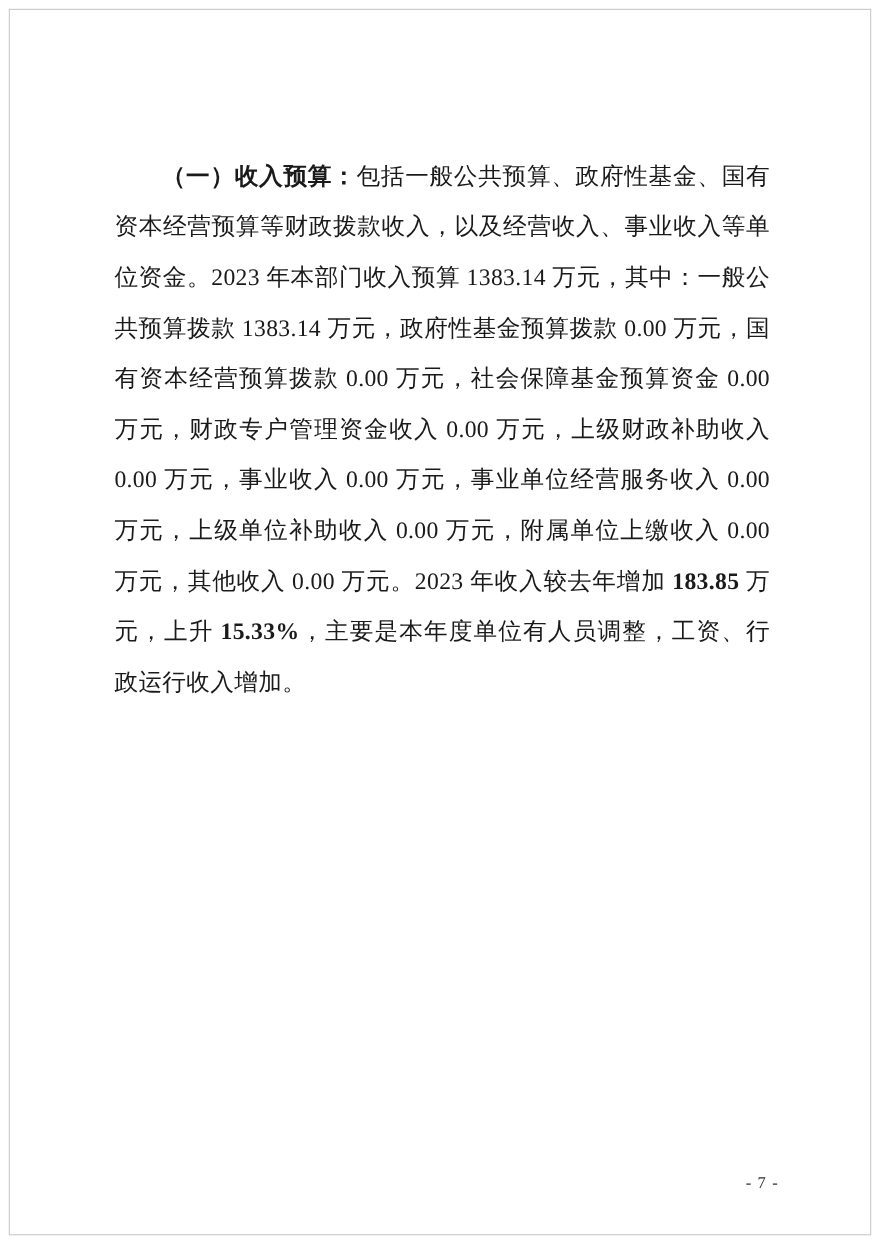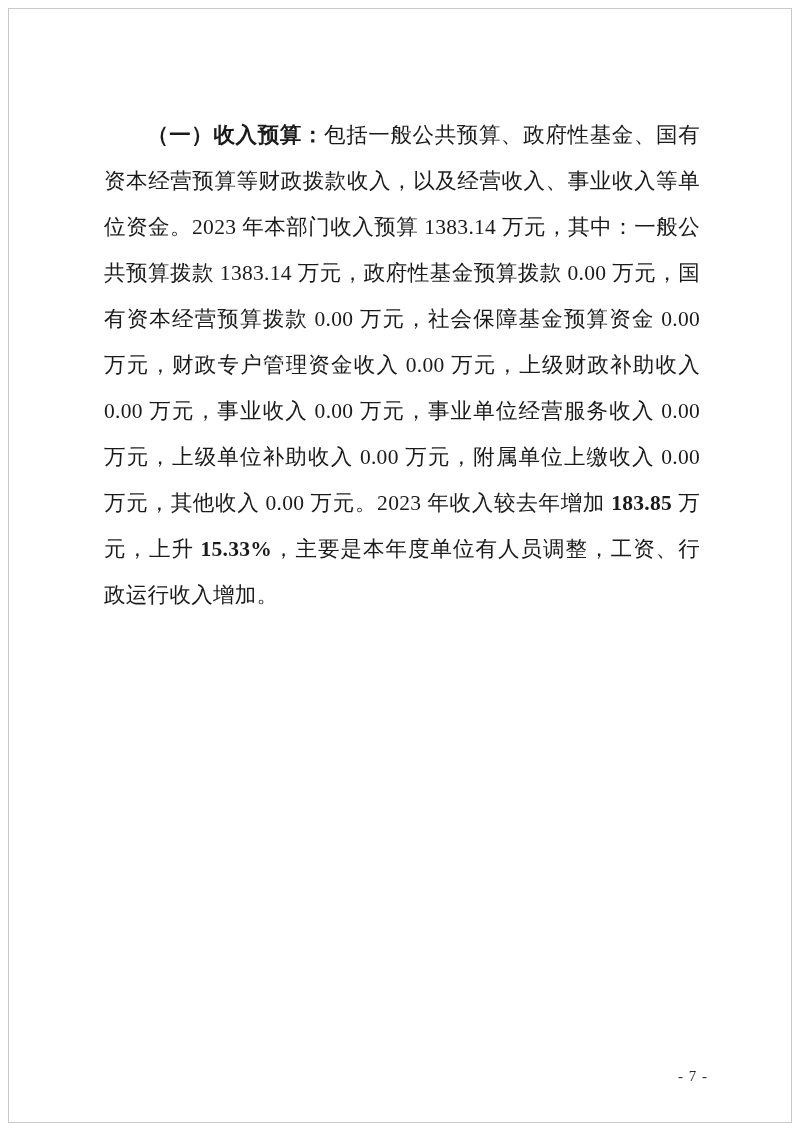--- a/index.html
+++ b/index.html
@@ -24,21 +24,21 @@
     left: 8px;
     top: 8px;
     right: 8px;
     bottom: 8px;
     border: 1px solid #c9c9c9;
     pointer-events: none;
   }
   .content {
     position: absolute;
     left: 104px;
-    top: 112px;
+    top: 137px;
     width: 596px;
   }
   .para {
     font-size: 21.5px;
     line-height: 46px;
     color: #1a1a1a;
     text-align: justify;
     text-justify: inter-ideograph;
     letter-spacing: 0.3px;
     margin: 0;

